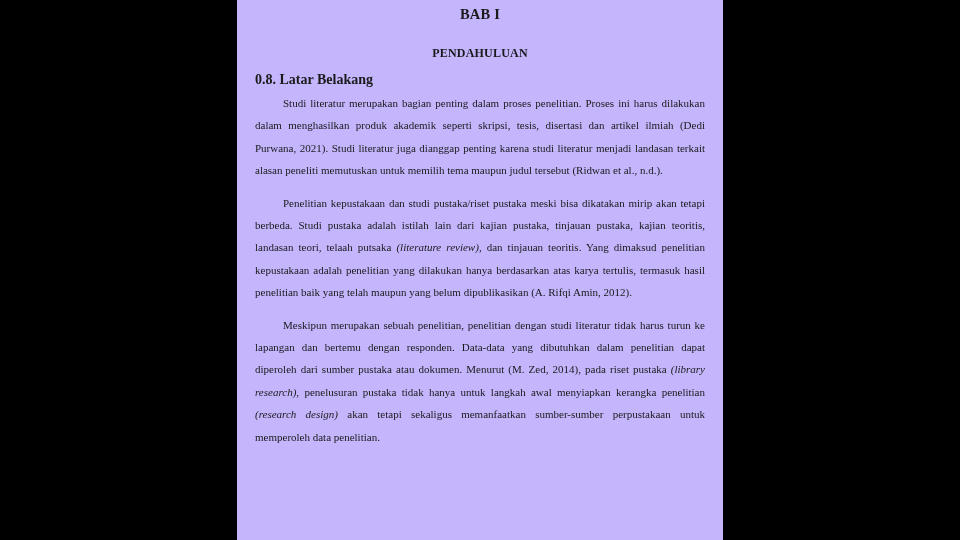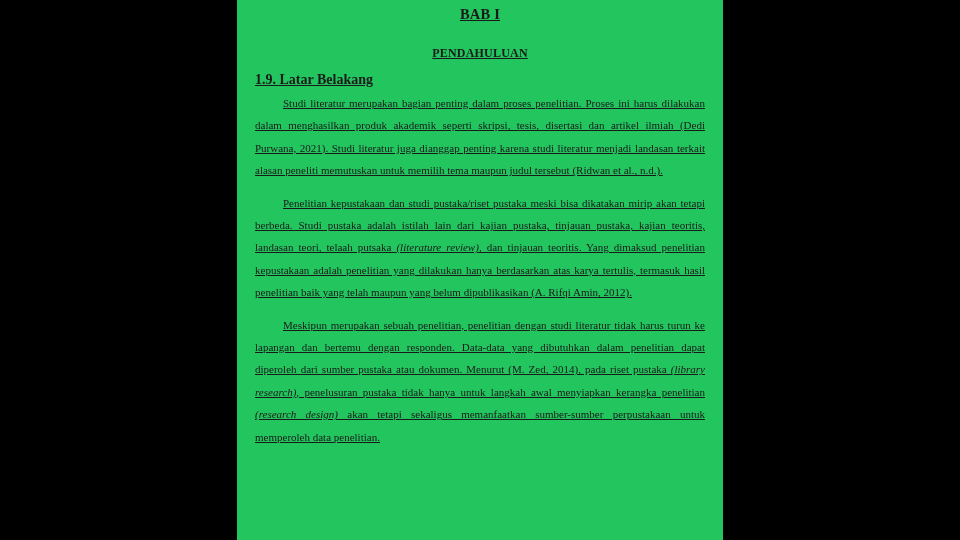--- a/index.html
+++ b/index.html
@@ -67,24 +67,24 @@
   .para + .para {
     margin-top: 10px;
   }
   .para em {
     font-style: italic;
   }
 </style>
 </head>
 <body style="background: rgb(0, 0, 0);">
 
-<div class="page" style="background: #22c55e; color: rgb(26, 26, 26); text-decoration: underline;">
+<div class="page" style="background: #c4b5fd; color: rgb(26, 26, 26);">
   <div class="content">
     <h1 class="chapter-heading">BAB I</h1>
     <h2 class="chapter-title">PENDAHULUAN</h2>
-    <h3 class="section-heading">1.9. Latar Belakang</h3>
+    <h3 class="section-heading">0.8. Latar Belakang</h3>
     <div class="paragraphs" id="paragraphs">
         <p class="para"><span>Studi literatur merupakan bagian penting dalam proses penelitian. Proses ini harus dilakukan dalam menghasilkan produk akademik seperti skripsi, tesis, disertasi dan artikel ilmiah (Dedi Purwana, 2021). Studi literatur juga dianggap penting karena studi literatur menjadi landasan terkait alasan peneliti memutuskan untuk memilih tema maupun judul tersebut (Ridwan et al., n.d.).</span></p>
         <p class="para"><span>Penelitian kepustakaan dan studi pustaka/riset pustaka meski bisa dikatakan mirip akan tetapi berbeda. Studi pustaka adalah istilah lain dari kajian pustaka, tinjauan pustaka, kajian teoritis, landasan teori, telaah putsaka </span><em>(literature review)</em><span>, dan tinjauan teoritis. Yang dimaksud penelitian kepustakaan adalah penelitian yang dilakukan hanya berdasarkan atas karya tertulis, termasuk hasil penelitian baik yang telah maupun yang belum dipublikasikan (A. Rifqi Amin, 2012).</span></p>
         <p class="para"><span>Meskipun merupakan sebuah penelitian, penelitian dengan studi literatur tidak harus turun ke lapangan dan bertemu dengan responden. Data-data yang dibutuhkan dalam penelitian dapat diperoleh dari sumber pustaka atau dokumen. Menurut (M. Zed, 2014), pada riset pustaka </span><em>(library research)</em><span>, penelusuran pustaka tidak hanya untuk langkah awal menyiapkan kerangka penelitian </span><em>(research design)</em><span> akan tetapi sekaligus memanfaatkan sumber-sumber perpustakaan untuk memperoleh data penelitian.</span></p>
       </div>
   </div>
 </div>
 
 </body></html>

